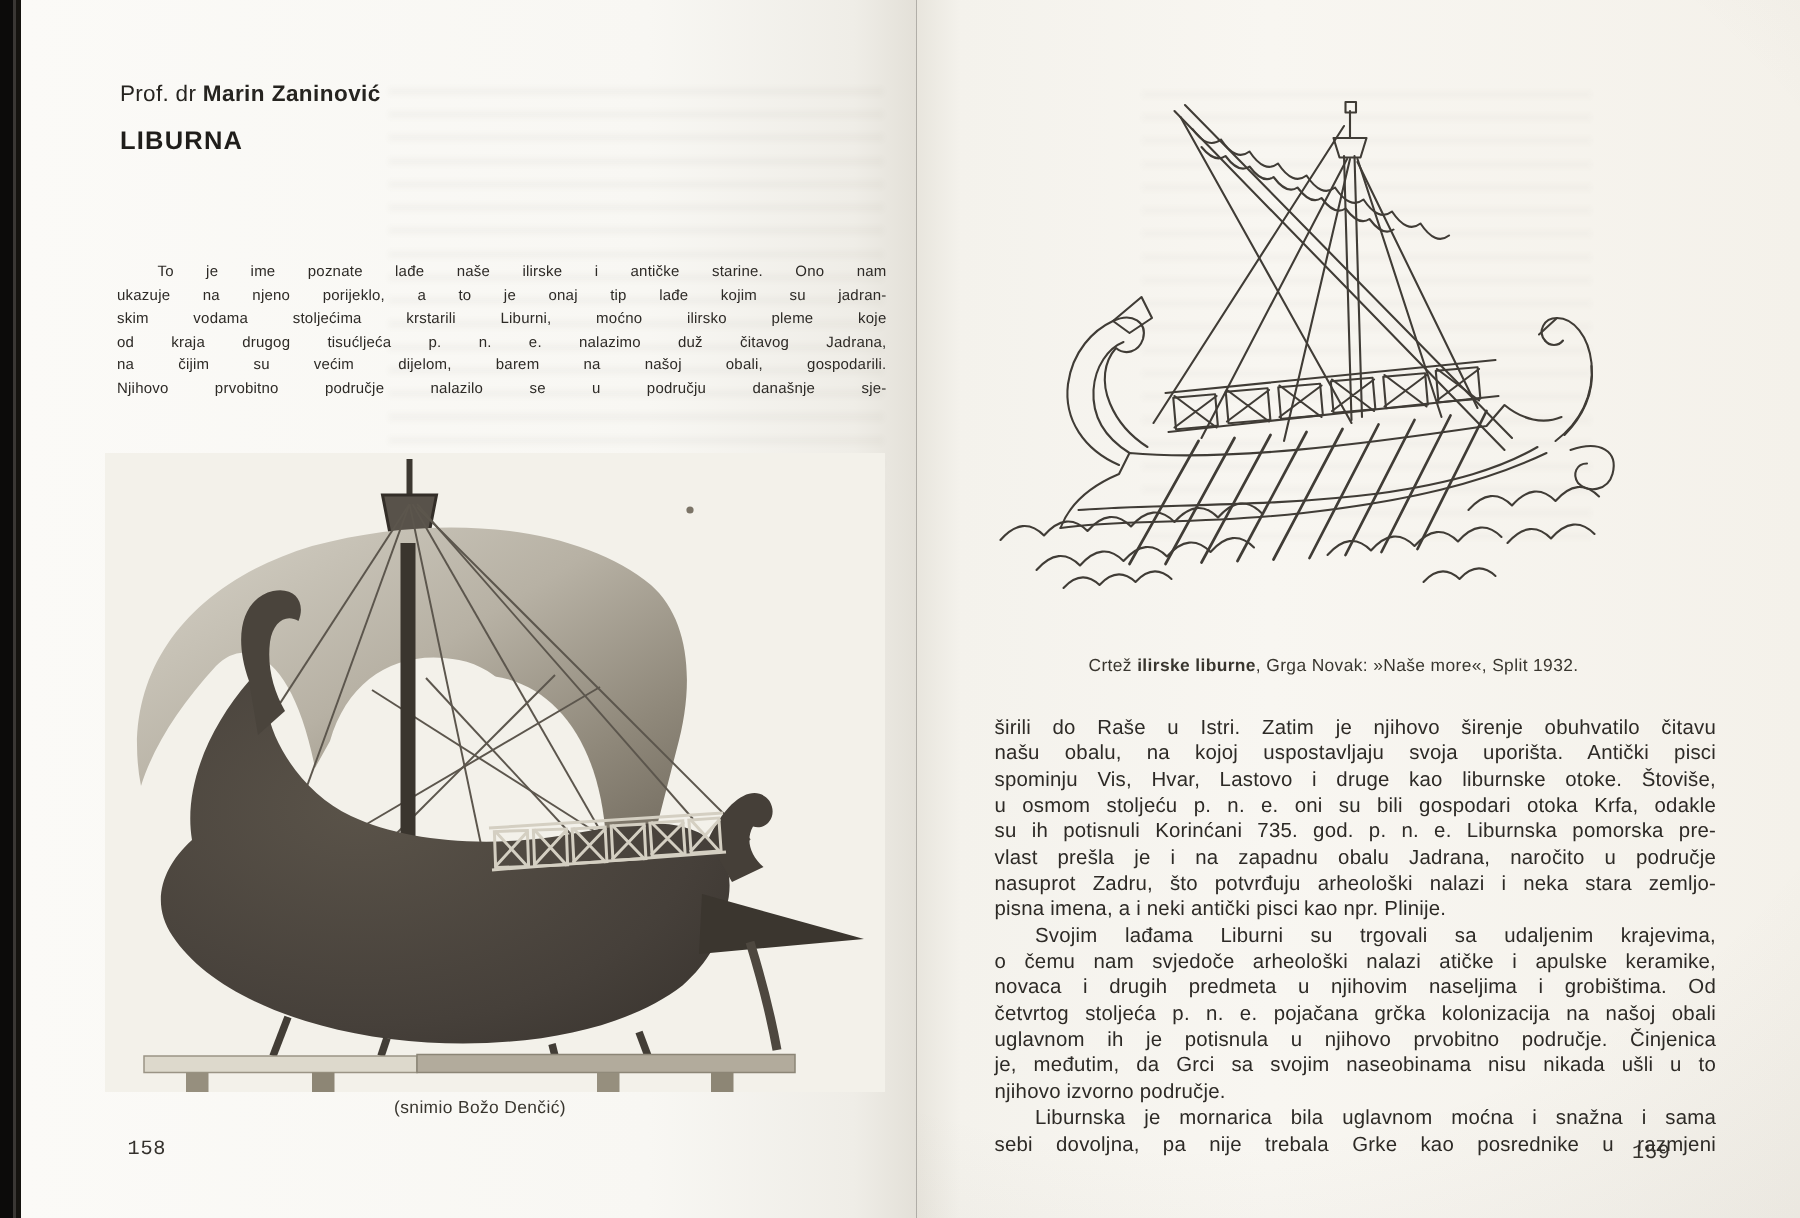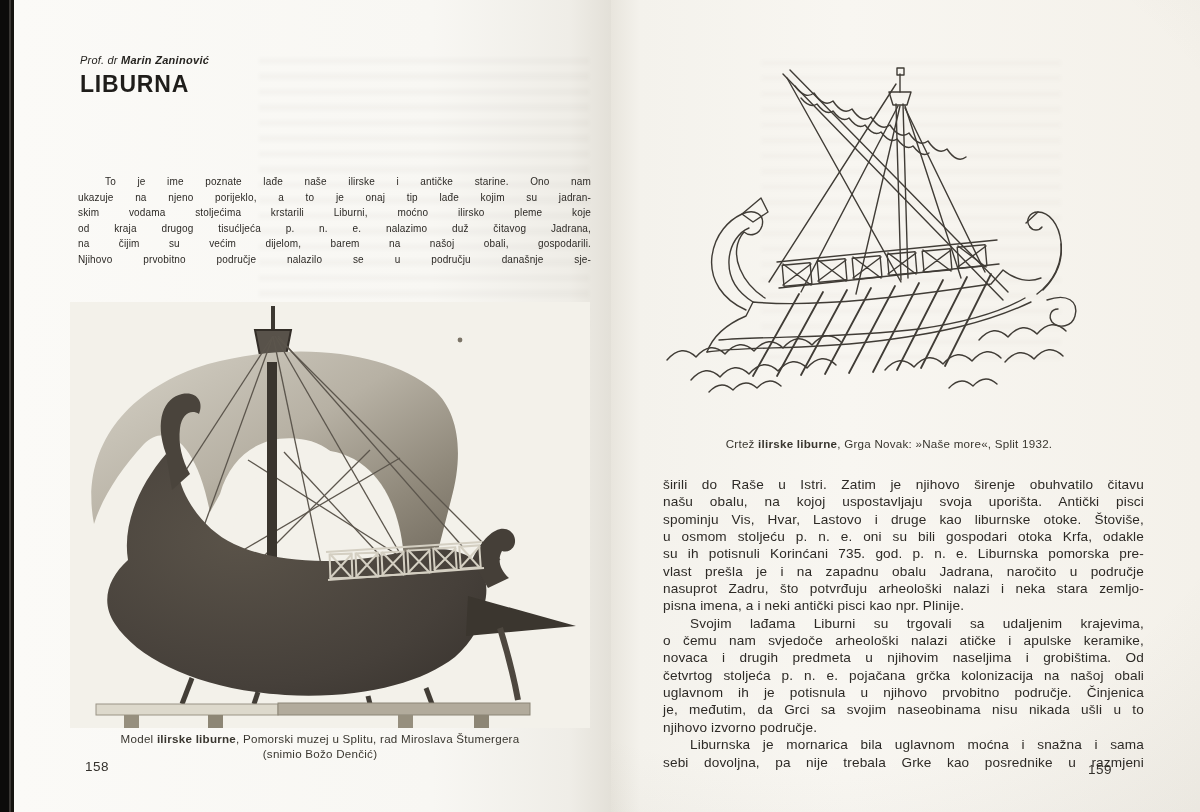--- a/index.html
+++ b/index.html
@@ -17,32 +17,32 @@
   }
   .page-right{
     left:611px;width:589px;
     background:
       radial-gradient(140% 90% at 30% 40%, rgba(0,0,0,0) 60%, rgba(90,84,70,.10) 100%),
       linear-gradient(90deg,#e8e5dd 0%,#f4f2ec 5%,#f8f6f1 40%,#f4f1ea 100%);
   }
   .ghost{position:absolute;opacity:.5;pointer-events:none;
     background:repeating-linear-gradient(180deg,rgba(110,104,92,.07) 0 6px,rgba(0,0,0,0) 6px 15.5px);
     filter:blur(1.5px);}
-  .author{position:absolute;left:66px;top:54px;font-size:11px;letter-spacing:.2px;color:#262420;font-style:italic;}
+  .author{position:absolute;left:66px;top:54px;font-size:15px;letter-spacing:.2px;color:#262420;}
   .author b{letter-spacing:.3px;}
-  .doc-title{position:absolute;left:66px;top:71px;font-size:23px;font-weight:bold;letter-spacing:.8px;color:#1f1d1a;}
+  .doc-title{position:absolute;left:66px;top:84px;font-size:17px;font-weight:bold;letter-spacing:.8px;color:#1f1d1a;}
   .body-text{position:absolute;text-align:justify;color:#2d2a26;}
   .left-par{left:64px;top:174px;width:513px;font-size:10px;line-height:15.6px;letter-spacing:.15px;}
   .right-col{left:52px;top:476px;width:481px;font-size:13.6px;line-height:17.35px;letter-spacing:.15px;}
   .jl{text-align:justify;text-align-last:justify;}
   .jl.last{text-align-last:left;}
   .jl.indent{text-indent:27px;}
   .figure{position:absolute;}
   .caption{position:absolute;text-align:center;font-size:11.6px;letter-spacing:.25px;color:#39362f;line-height:15px;}
-  .pagenum{position:absolute;font-size:13.5px;letter-spacing:.5px;color:#34312c;}
+  .pagenum{position:absolute;font-size:13.5px;letter-spacing:.5px;color:#34312c;font-family:Liberation Mono, monospace;}
   svg{display:block;}
 </style>
 </head>
 <body>
 
 <div class="spread">
 
   <div class="scan-edge"></div>
 
   <div class="page page-left">
@@ -138,21 +138,20 @@
           <rect x="54" y="413" width="15" height="17" fill="#968f7e"></rect>
           <rect x="138" y="413" width="15" height="17" fill="#8d8675"></rect>
           <rect x="328" y="413" width="15" height="17" fill="#968f7e"></rect>
           <rect x="404" y="413" width="15" height="17" fill="#8d8675"></rect>
         </g>
         <circle cx="390" cy="38" r="2.4" fill="#7b7467"></circle>
       </svg>
     </div>
 
     <div class="caption" style="left:46px;top:731px;width:520px;">
-      <div><span>Model </span><b>ilirske liburne</b><span>, Pomorski muzej u Splitu, rad Miroslava Štumergera</span></div>
       <div>(snimio Božo Denčić)</div>
     </div>
 
     <div class="pagenum" style="left:71px;top:759px;">158</div>
   </div>
 
   <div class="page page-right">
 
     <div class="ghost" style="left:150px;top:60px;width:300px;height:300px;opacity:.35;"></div>
 

